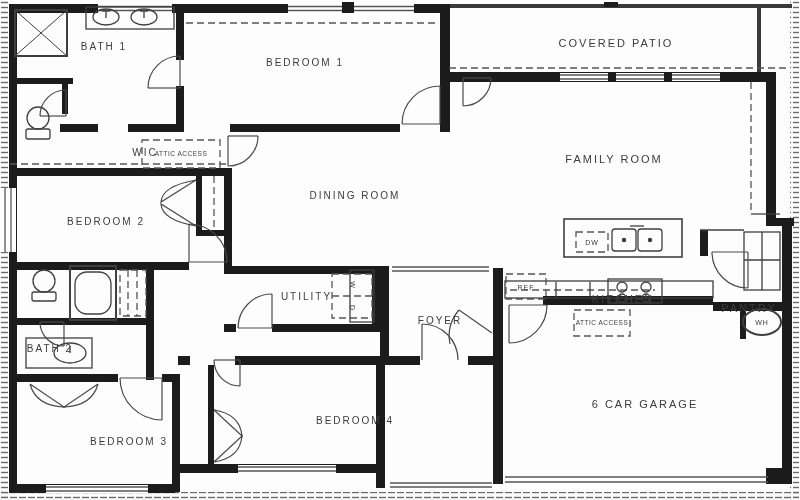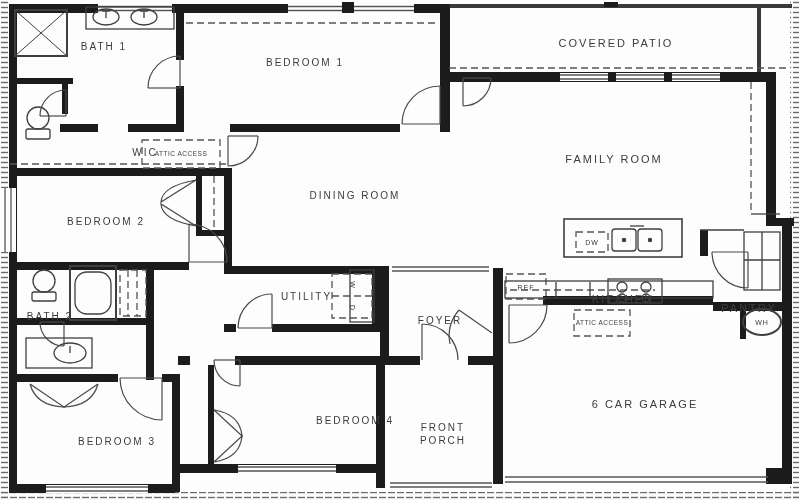--- a/index.html
+++ b/index.html
@@ -321,20 +321,19 @@
 <div class="lbl" style="left:106px;top:221px;">BEDROOM 2</div>
 <div class="lbl" style="left:355px;top:195px;">DINING ROOM</div>
 <div class="lbl big" style="left:623px;top:280px;margin-top:19px;">KITCHEN</div>
 <div class="lbl small" style="left:592px;top:242px;">DW</div>
 <div class="lbl small" style="left:526px;top:287px;">REF</div>
 <div class="lbl" style="left:297px;top:296px;padding-left:19px;">UTILITY</div>
 <div class="lbl" style="left:440px;top:320px;">FOYER</div>
 <div class="lbl big" style="left:749px;top:308px;">PANTRY</div>
 <div class="lbl small" style="left:762px;top:322px;">WH</div>
 <div class="lbl tiny" style="left:602px;top:323px;">ATTIC ACCESS</div>
-<div class="lbl" style="left:50px;top:316px;">BATH 2</div>
+<div class="lbl" style="left:50px;top:348px;">BATH 2</div>
 <div class="lbl small rot" style="left:352px;top:285px;">W</div>
 <div class="lbl small rot" style="left:352px;top:308px;">D</div>
-<div class="lbl" style="left:97px;top:441px;padding-left:40px;">BEDROOM 3</div>
+<div class="lbl" style="left:109px;top:441px;padding-left:40px;">BEDROOM 3</div>
 <div class="lbl" style="left:312px;top:420px;margin-left:43px;">BEDROOM 4</div>
-<div class="lbl wrap" style="left:443px;top:434px;">FRONT PORCH</div>
 <div class="lbl big" style="left:645px;top:404px;">6 CAR GARAGE</div>
 </div>
 
 </body></html>

